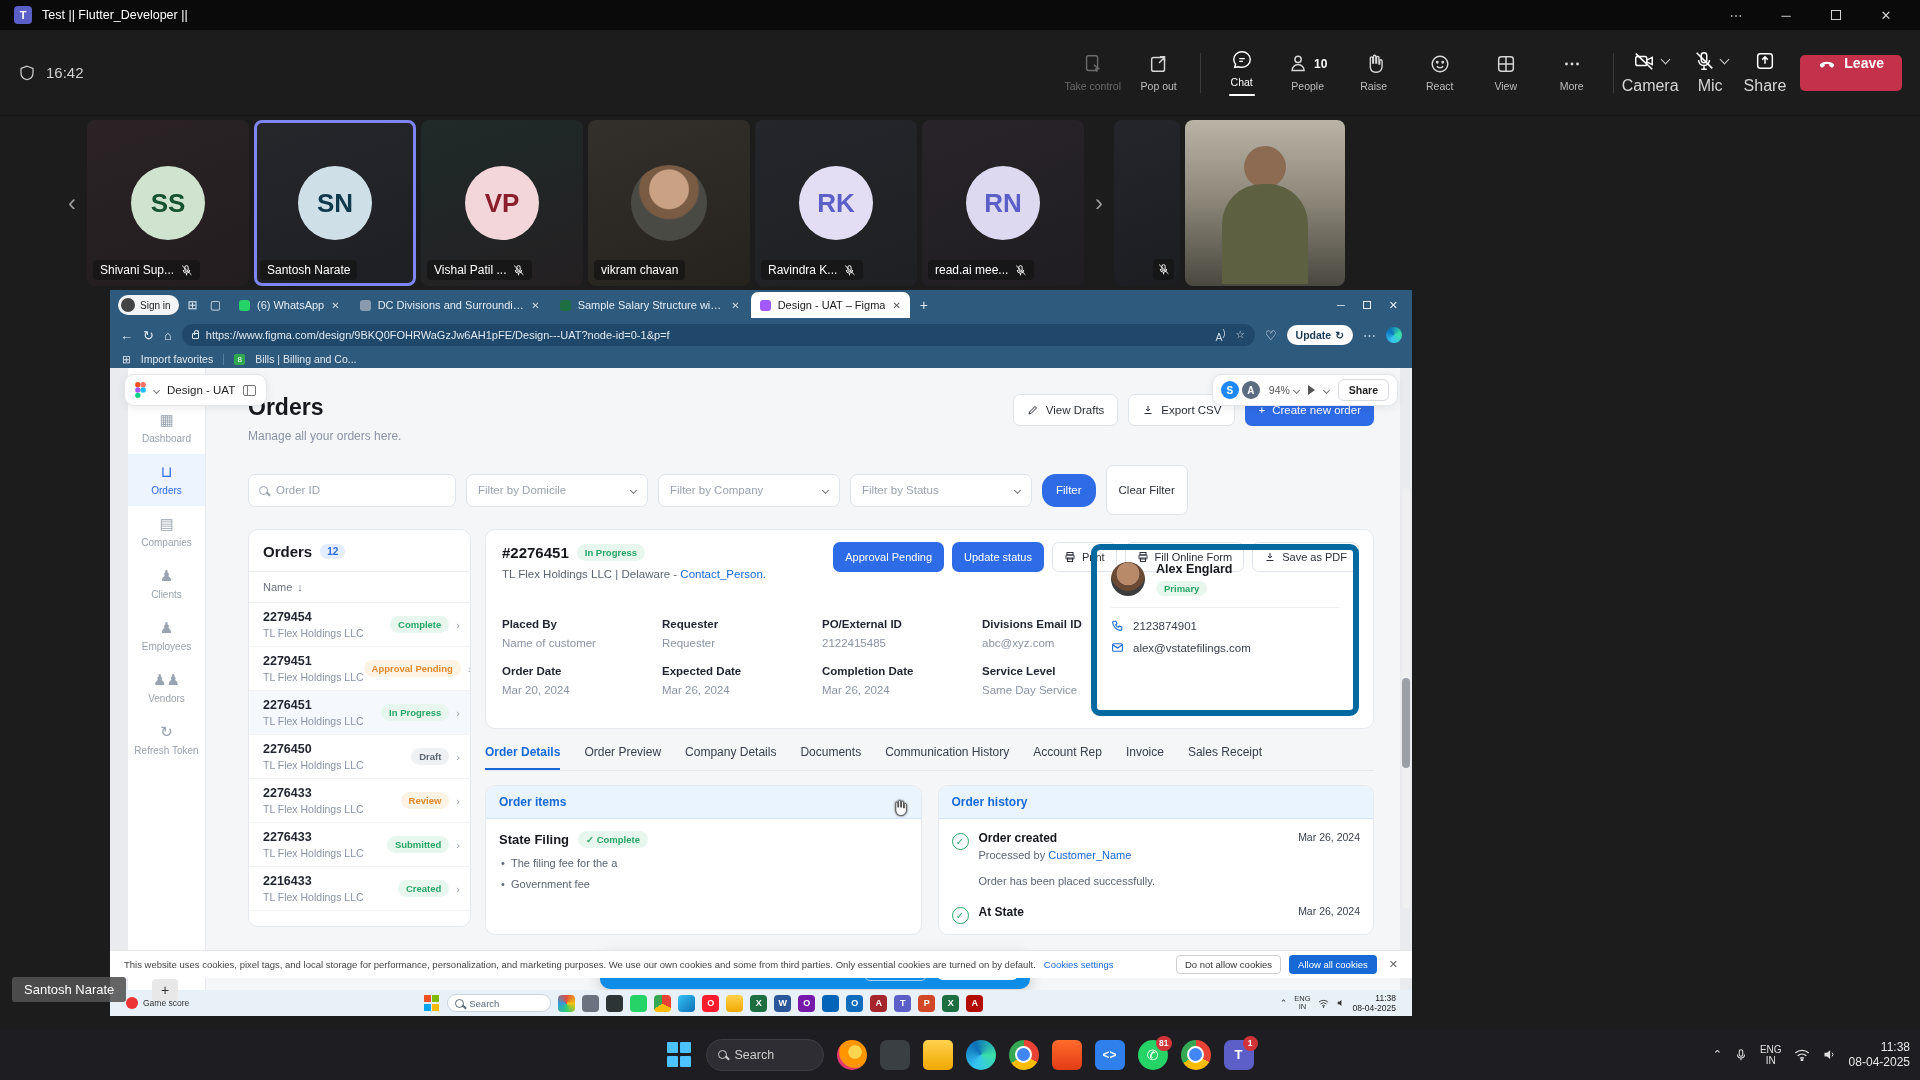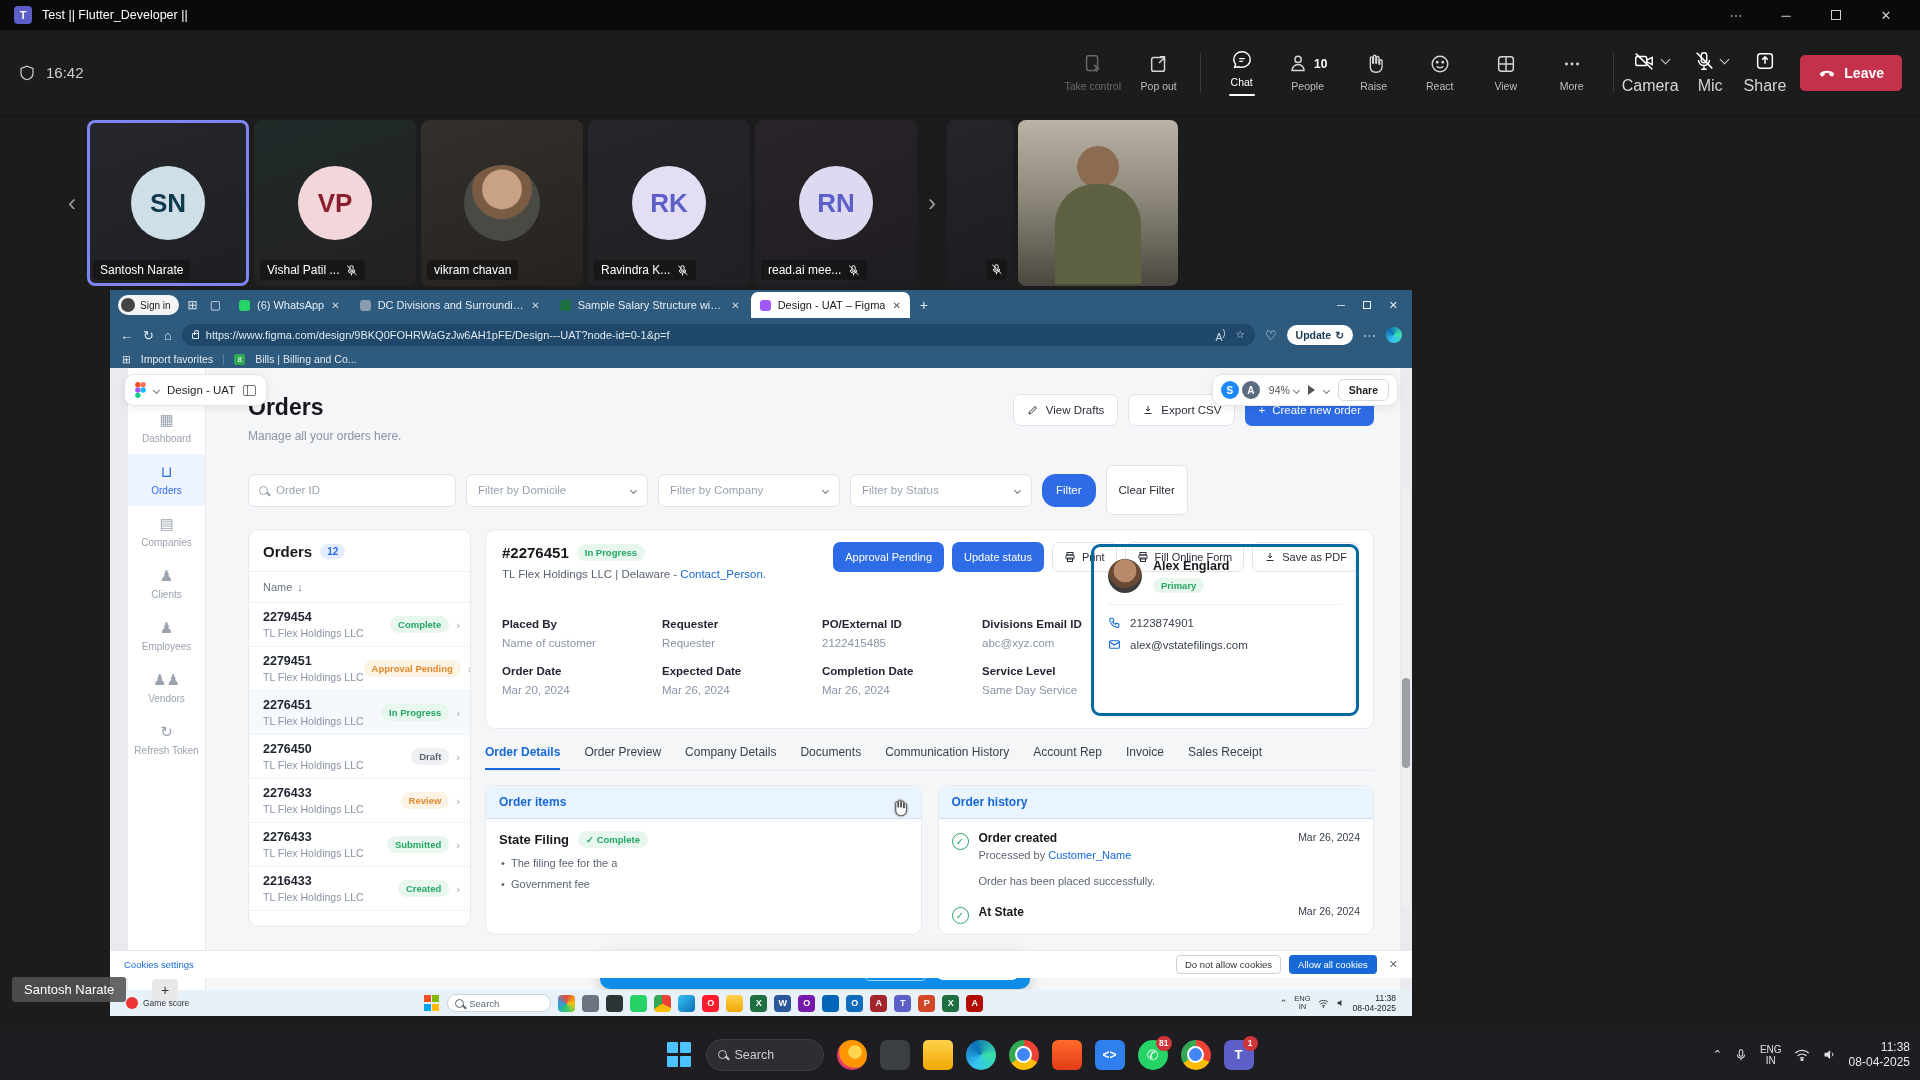--- a/index.html
+++ b/index.html
@@ -19,21 +19,21 @@
 .tbn{width:66px;display:flex;flex-direction:column;align-items:center;gap:5px;color:#d6d6d6;cursor:pointer}
 .tbn .lbl{font-size:10.5px;color:#bdbdbd;white-space:nowrap}
 .tbn.disabled{color:#6a6a6a}.tbn.disabled .lbl{color:#6a6a6a}
 .tbn.active .lbl{color:#fff}
 .tbn.active::after{content:"";width:26px;height:2px;background:#fff;border-radius:2px;margin-top:1px}
 .badge10{font-size:12px;font-weight:bold;color:#fff;margin-left:-2px}
 .vsep{width:1px;height:40px;background:#3a3a3a;margin:0 8px}
 .devgrp{display:flex;flex-direction:column;align-items:center;gap:5px;color:#d6d6d6}
 .devrow{display:flex;align-items:center;gap:6px}
 .chev{width:7px;height:7px;border-right:1.6px solid #cfcfcf;border-bottom:1.6px solid #cfcfcf;transform:rotate(45deg);margin-top:-3px}
-.leave-btn{height:36px;padding:0 18px;background:#c4314b;border-radius:5px;display:flex;align-items:center;gap:8px;color:#fff;font-size:14px;font-weight:bold;margin-left:14px;cursor:pointer}
+.leave-btn{height:36px;padding:0 18px;background:#c4314b;border-radius:5px;display:flex;align-items:flex-start;gap:8px;color:#fff;font-size:14px;font-weight:bold;margin-left:14px;cursor:pointer}
 
 .tiles{position:absolute;left:0;top:119px;width:1531px;height:168px;display:flex;align-items:center;gap:5px;padding-left:62px}
 .nav-ch{font-size:24px;color:#9a9a9a;width:20px;text-align:center;cursor:pointer}
 .tile{width:162px;height:166px;border-radius:8px;position:relative;overflow:hidden;flex:none}
 .tile.spk{outline:3px solid #7f85f5;outline-offset:-3px}
 .t1{background:linear-gradient(160deg,#2b2326,#221d1f)}
 .t2{background:linear-gradient(160deg,#26272b,#1e1f24)}
 .t3{background:linear-gradient(160deg,#1f2a29,#242022)}
 .t4{background:linear-gradient(160deg,#33302c,#26231f)}
 .t5{background:linear-gradient(160deg,#24262b,#1f2023)}
@@ -129,21 +129,21 @@
 .dcard{padding:14px 16px;position:relative;height:200px}
 .dnum{font-size:15px;font-weight:bold;color:#16181d;display:flex;align-items:center;gap:8px}
 .dsub{font-size:11.5px;color:#5b6573;margin-top:7px}
 .dsub .lnk{color:#1769d6}
 .dbtns{position:absolute;right:14px;top:12px;display:flex;gap:8px}
 .sbtn{height:30px;background:#2e6be6;color:#fff;border-radius:7px;font-size:11px;display:flex;align-items:center;padding:0 12px;cursor:pointer}
 .wbtn{height:30px;background:#fff;border:1px solid #dfe3ea;color:#2a2f38;border-radius:7px;font-size:11px;display:flex;align-items:center;gap:6px;padding:0 11px;cursor:pointer}
 .fgrid{display:grid;grid-template-columns:150px 150px 150px 170px;grid-auto-rows:auto;column-gap:10px;margin-top:22px}
 .flab{font-size:11.5px;font-weight:bold;color:#1f2430;margin-top:16px}
 .fval{font-size:11.5px;color:#8a94a6;margin-top:7px}
-.ccard{position:absolute;right:14px;top:14px;width:268px;height:172px;border:3px solid #0369a1;border-radius:9px;padding:12px 14px}
+.ccard{position:absolute;right:14px;top:14px;width:268px;height:172px;border:6px solid #0369a1;border-radius:9px;padding:12px 14px}
 .cav{width:34px;height:34px;border-radius:50%;background:radial-gradient(circle at 50% 35%,#b98a6a 0 40%,#6b4a35 42% 60%,#3c3c3c 62% 100%)}
 .cnm{font-size:12.5px;font-weight:bold;color:#16181d}
 .cpill{display:inline-block;background:#e7f7ee;color:#27a567;font-size:9.5px;font-weight:bold;border-radius:9px;padding:2px 8px;margin-top:5px}
 .cdiv{height:1px;background:#eef0f4;margin:11px 0}
 .crow{display:flex;align-items:center;gap:9px;font-size:11.5px;color:#39414e;margin-top:9px}
 .cic{color:#1769d6}
 .tabsrow{display:flex;gap:24px;margin-top:16px;border-bottom:1px solid #e6e9ef;padding-bottom:0}
 .atab{font-size:12px;color:#39414e;padding-bottom:9px;cursor:pointer;white-space:nowrap}
 .atab.active{color:#1769d6;font-weight:bold;border-bottom:2.5px solid #1769d6}
 .twocards{display:flex;gap:16px;margin-top:14px}
@@ -343,20 +343,31 @@
     <svg width="18" height="18" viewBox="0 0 24 24" fill="#fff">
         <path d="M12 9c-3.5 0-6.6 1.1-8.8 3a2 2 0 0 0-.3 2.7l1 1.4a1.5 1.5 0 0 0 2 .4l2.4-1.4a1.5 1.5 0 0 0 .7-1.6l-.2-1.1a12.8 12.8 0 0 1 6.4 0l-.2 1.1a1.5 1.5 0 0 0 .7 1.6l2.4 1.4a1.5 1.5 0 0 0 2-.4l1-1.4a2 2 0 0 0-.3-2.7C18.6 10.1 15.5 9 12 9z"></path>
       </svg>
     <span>Leave</span>
   </div>
 </div>
 
 <div class="tiles">
   <div class="nav-ch">‹</div>
 
+  <div class="tile t1">
+    <div class="init" style="background:#cfe3cf;color:#14532d">SS</div>
+    <div class="namechip">
+        <span class="nm">Shivani Sup...</span>
+      <svg width="13" height="13" viewBox="0 0 24 24" fill="none" stroke="#fff" stroke-width="1.8">
+          <rect x="9" y="3" width="6" height="11" rx="3"></rect>
+          <path d="M6 11a6 6 0 0 0 12 0M12 17v4"></path>
+          <path d="M4 3l17 17"></path>
+        </svg>
+    </div>
+  </div>
 
   <div class="tile t2 spk">
     <div class="init" style="background:#cfdfe8;color:#0f3a4d">SN</div>
     <div class="namechip">
         <span class="nm">Santosh Narate</span>
       </div>
   </div>
 
   <div class="tile t3">
     <div class="init" style="background:#f3d6da;color:#8b1e2d">VP</div>
@@ -857,20 +868,21 @@
 
     <svg class="cursor-hand" width="20" height="20" viewBox="0 0 24 24" fill="#fff" stroke="#444" st="" roke-width="1">
         <path d="M7 12V6a1.2 1.2 0 0 1 2.4 0v5h1V4a1.2 1.2 0 0 1 2.4 0v7h1V5a1.2 1.2 0 0 1 2.4 0v7h1V8a1.2 1.2 0 0 1 2.4 0v7a6 6 0 0 1-6 6h-1.2A5.8 5.8 0 0 1 7 15.6z"></path>
       </svg>
 
     <div class="pg-scroll"></div>
     <div class="pg-thumb"></div>
   </div>
 
   <div class="cookie">
+    <span class="cktxt">This website uses cookies, pixel tags, and local storage for performance, personalization, and marketing purposes. We use our own cookies and some from third parties. Only essential cookies are turned on by default.</span>
     <span class="cklnk">Cookies settings</span>
     <span class="ckb1">Do not allow cookies</span>
     <span class="ckb2">Allow all cookies</span>
     <span class="ckx">✕</span>
   </div>
 
   <div class="innerbar">
     <div class="widgetc">
       <span class="wdot"></span>
       <span class="wtxt">Game score</span>

